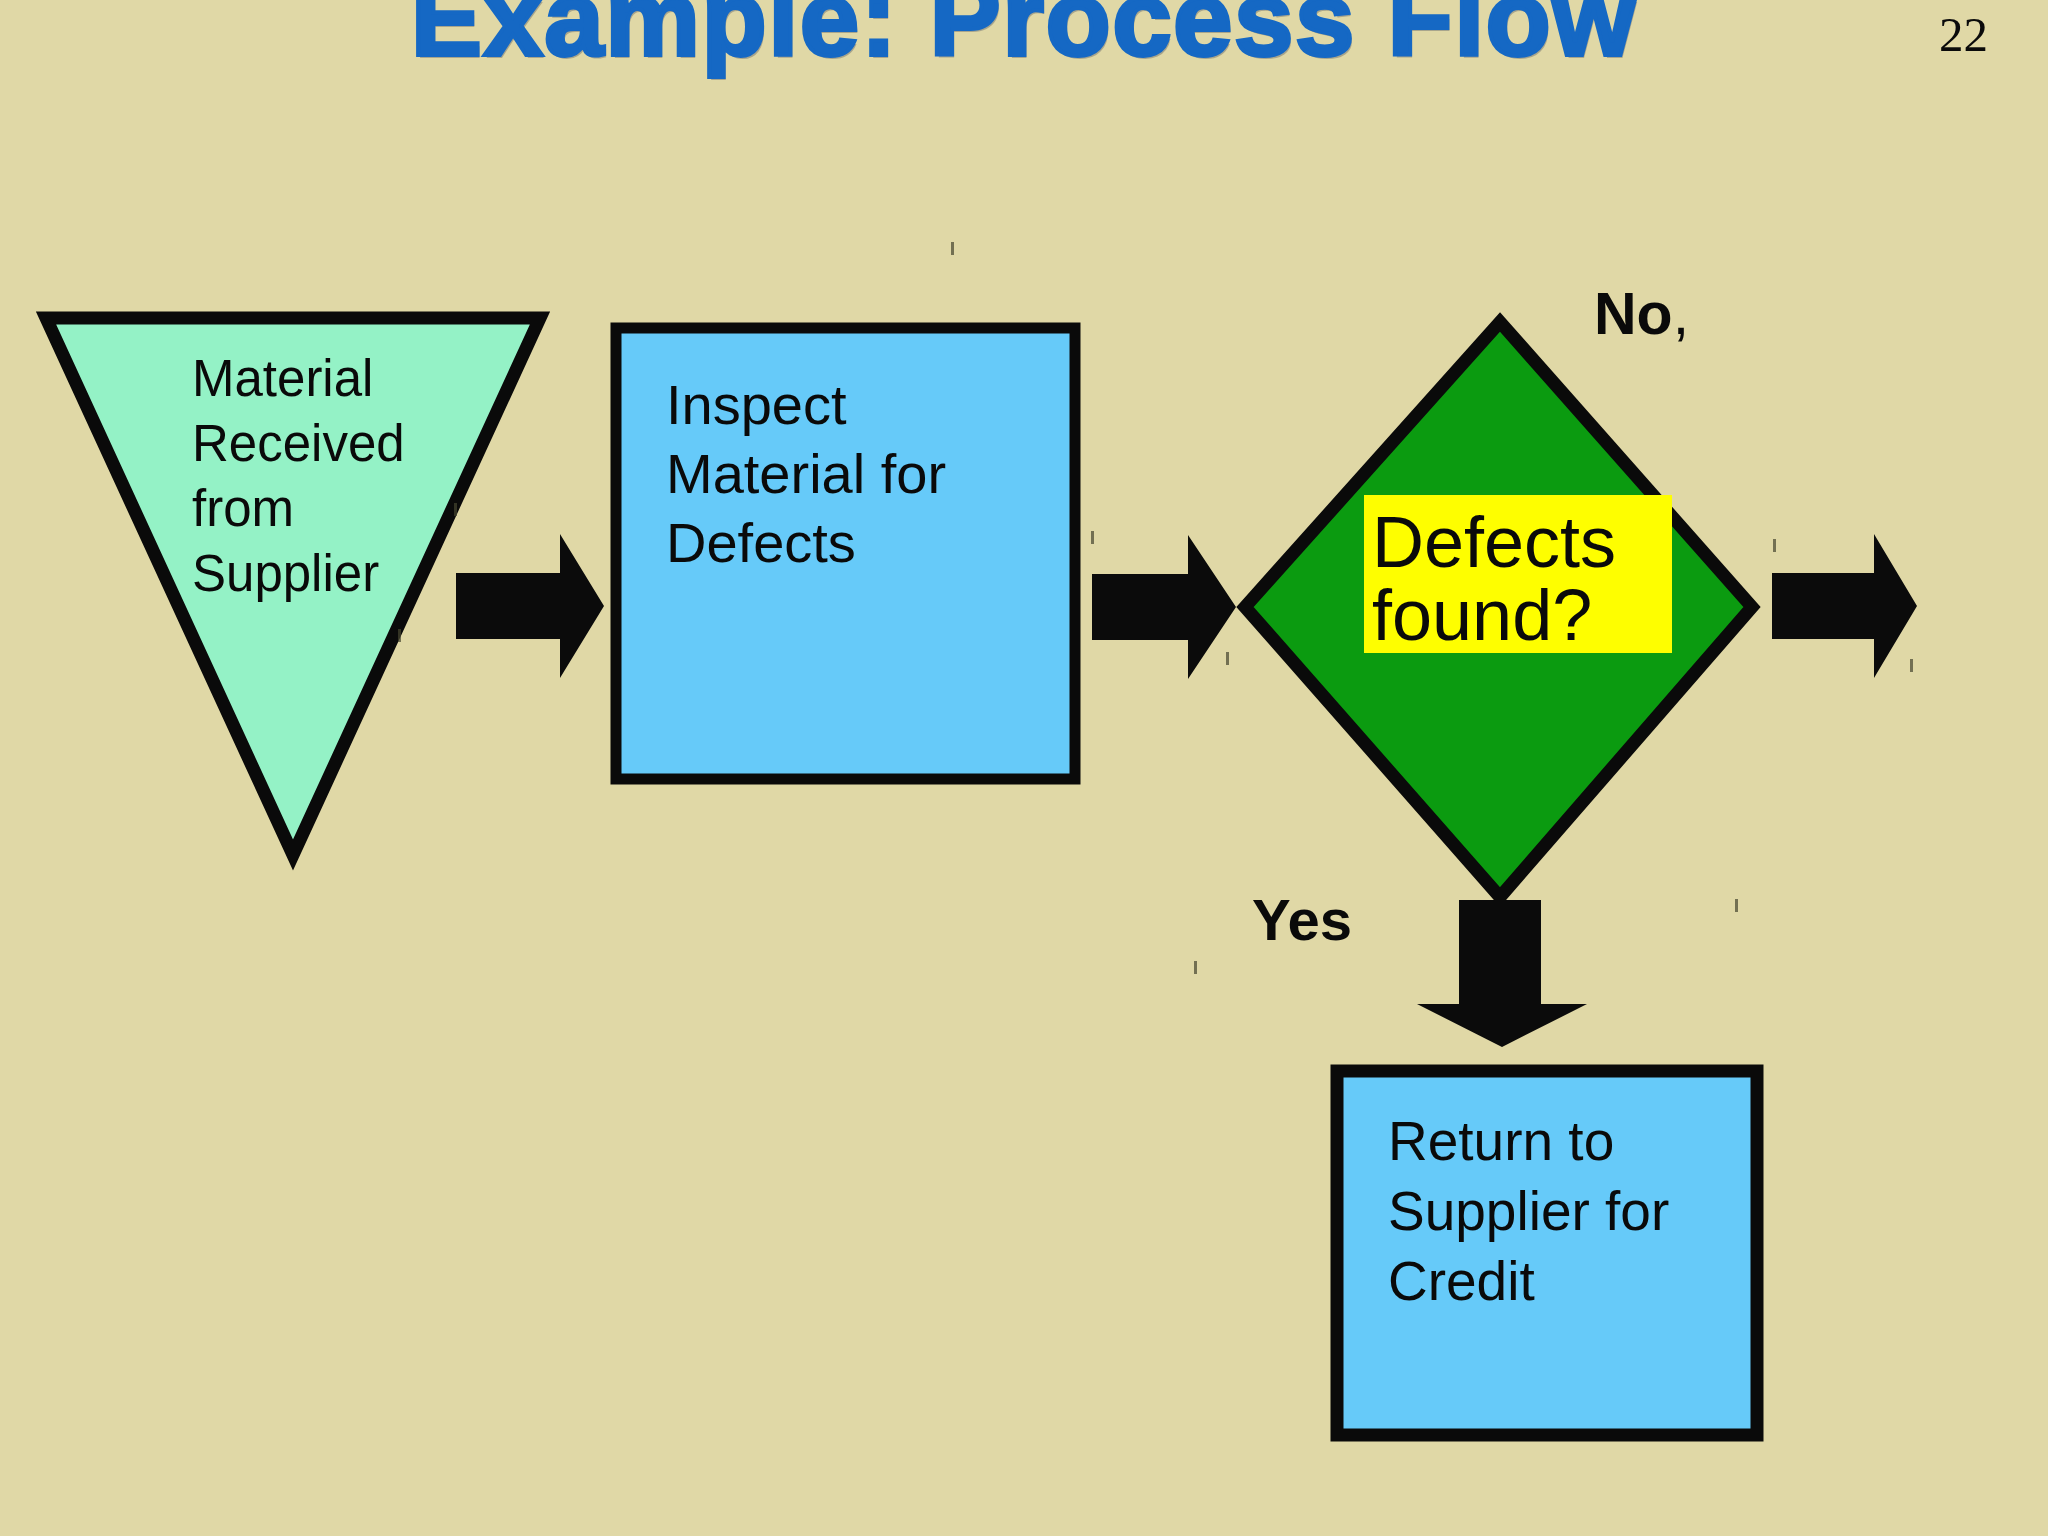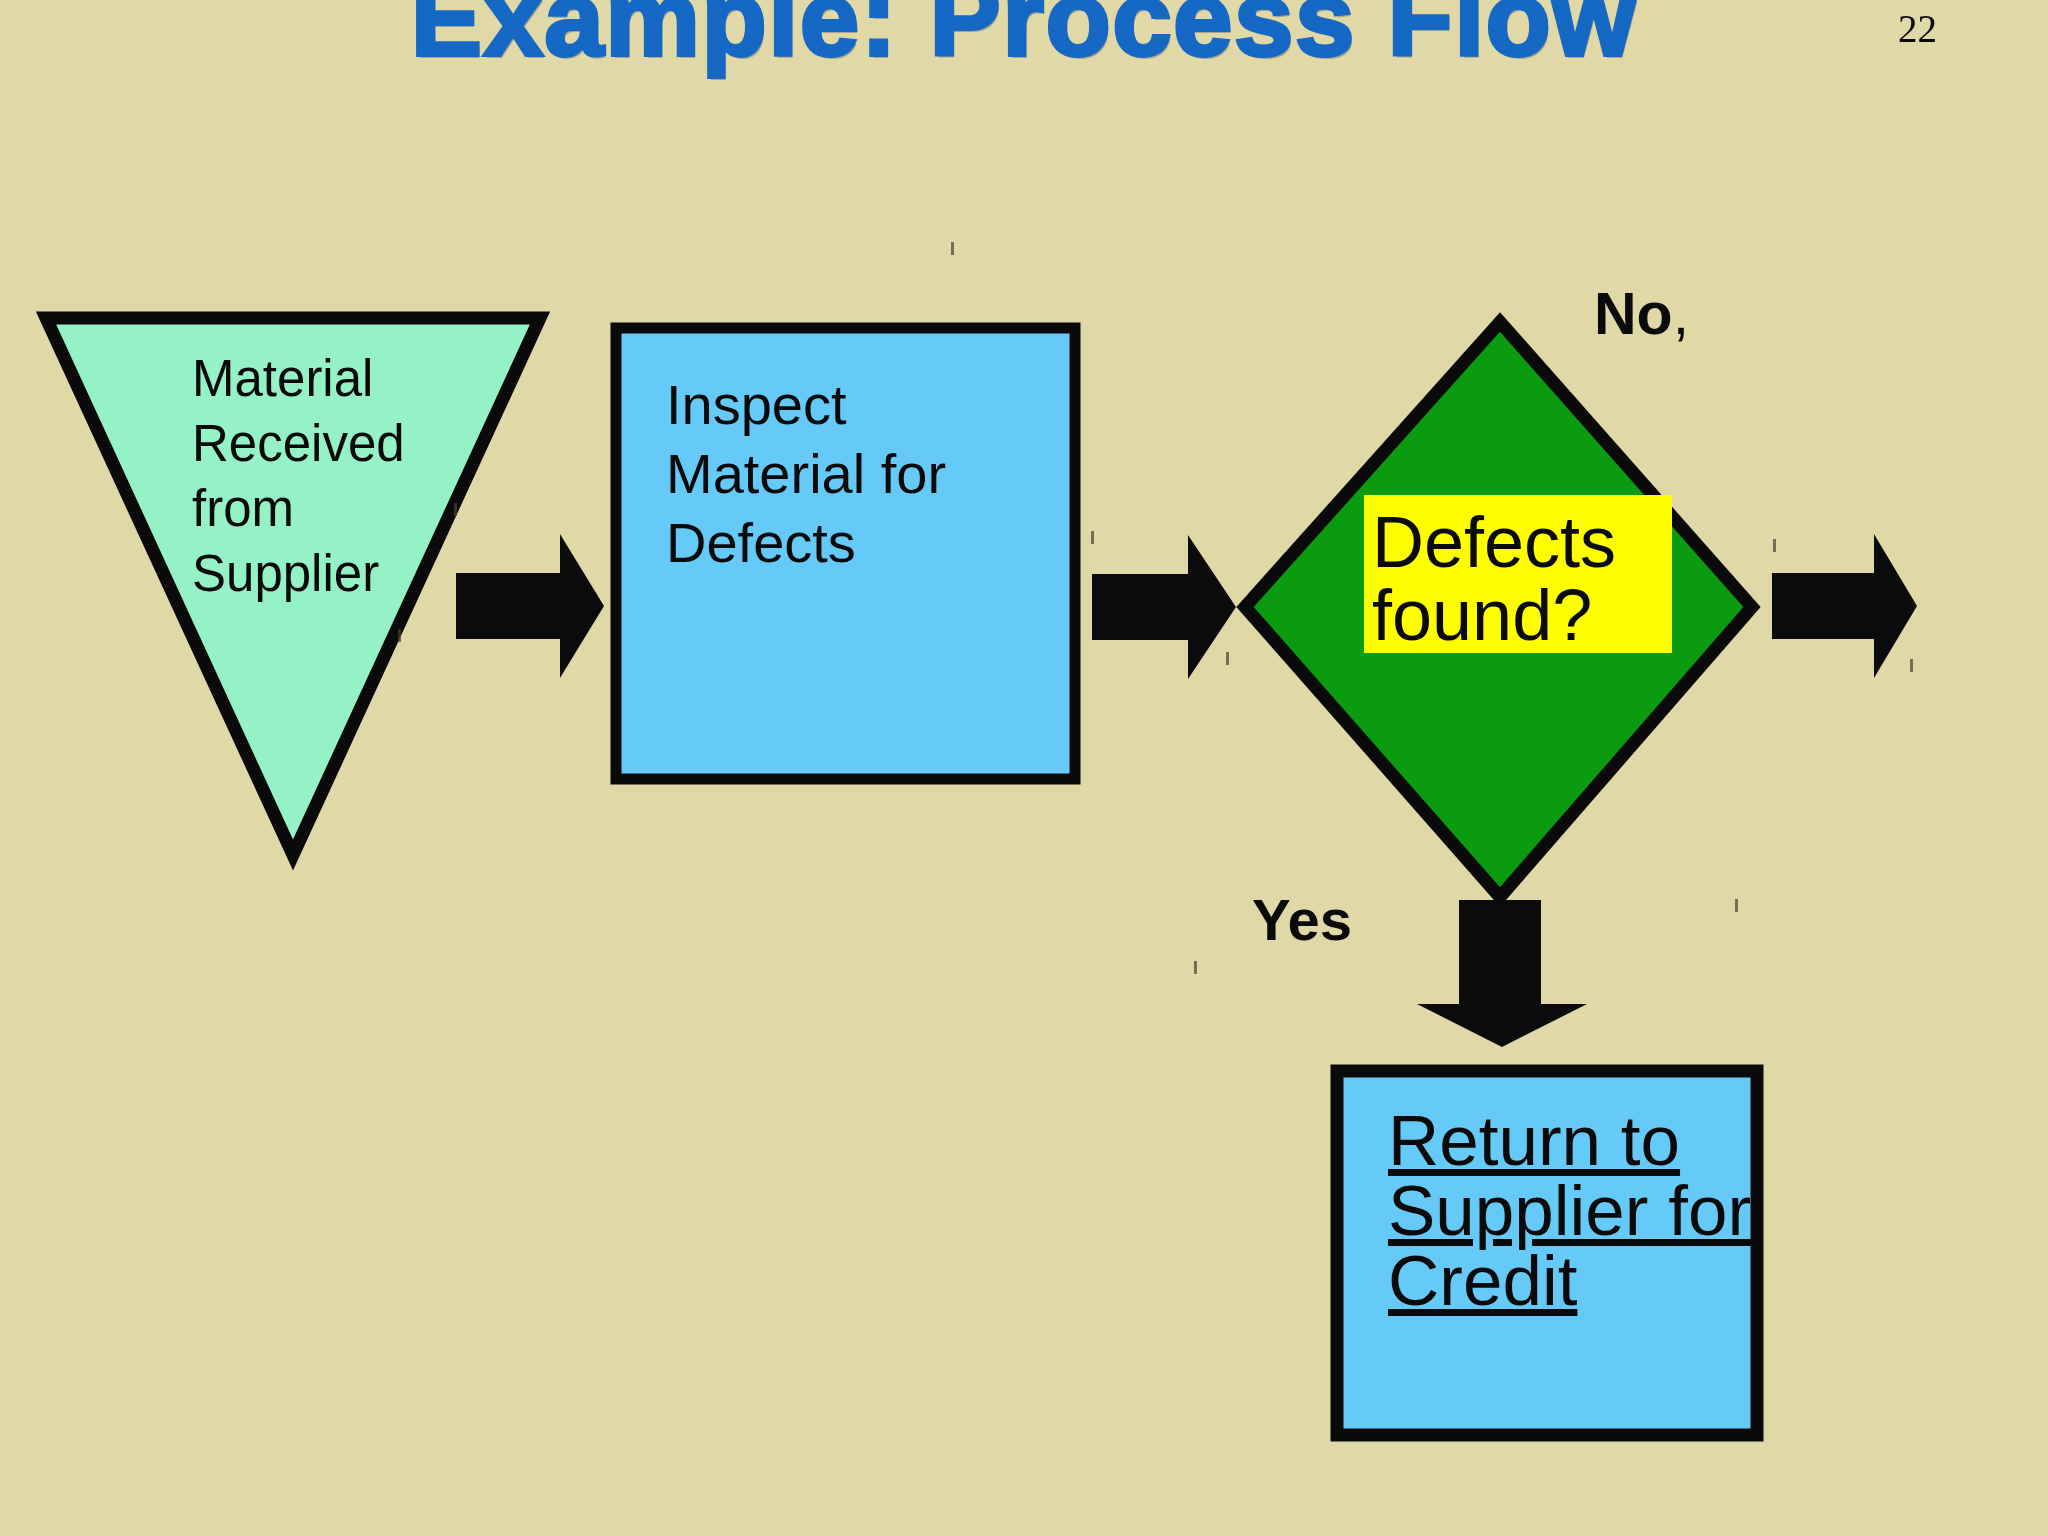--- a/index.html
+++ b/index.html
@@ -20,31 +20,31 @@
     position: absolute; left: 0; right: 0; top: -52px;
     text-align: center;
     font-size: 106px; line-height: 140px;
     font-weight: 700; letter-spacing: 2px;
     -webkit-text-stroke-width: 4px;
     -webkit-text-stroke-color: currentColor;
     text-shadow: 2px 3px 0 rgba(40,45,80,0.30);
   }
   .pagenum {
     position: absolute; left: 1898px; top: 6px; width: 90px;
-    text-align: left;
+    text-align: right;
     font-family: "Liberation Serif", serif;
-    font-size: 39px; font-weight: 400;
+    font-size: 49px; font-weight: 400;
   }
   .tri-label    { left: 192px;  top: 346px;  width: 245px; font-size: 51px; line-height: 65px; }
   .inspect-label{ left: 666px;  top: 370px;  width: 365px; font-size: 56px; line-height: 69px; }
   .decision-label{ left: 1372px; top: 506px; width: 265px; font-size: 72px; line-height: 73px; }
   .no-label     { left: 1594px; top: 278px;  width: 350px; font-size: 59px; line-height: 73px; }
   .no-label .b  { font-weight: 700; text-align: center; }
   .yes-label    { left: 1252px; top: 886px;  font-size: 58px; font-weight: 700; }
-  .return-label { left: 1388px; top: 1106px; width: 365px; font-size: 71px; line-height: 70px; text-decoration: underline; }
+  .return-label { left: 1388px; top: 1106px; width: 365px; font-size: 55px; line-height: 70px; }
 </style>
 </head>
 <body style="background-color: rgb(224, 216, 166);">
 
 <svg id="shapes" width="2048" height="1536" viewBox="0 0 2048 1536">
 
   <polygon class="outlined" stroke-width="13" points="46,318 540,318 293,855" fill="#94F2C6"></polygon>
 
   <polygon class="arrow" points="456,573 560,573 560,534 604,606 560,678 560,639 456,639"></polygon>
 

